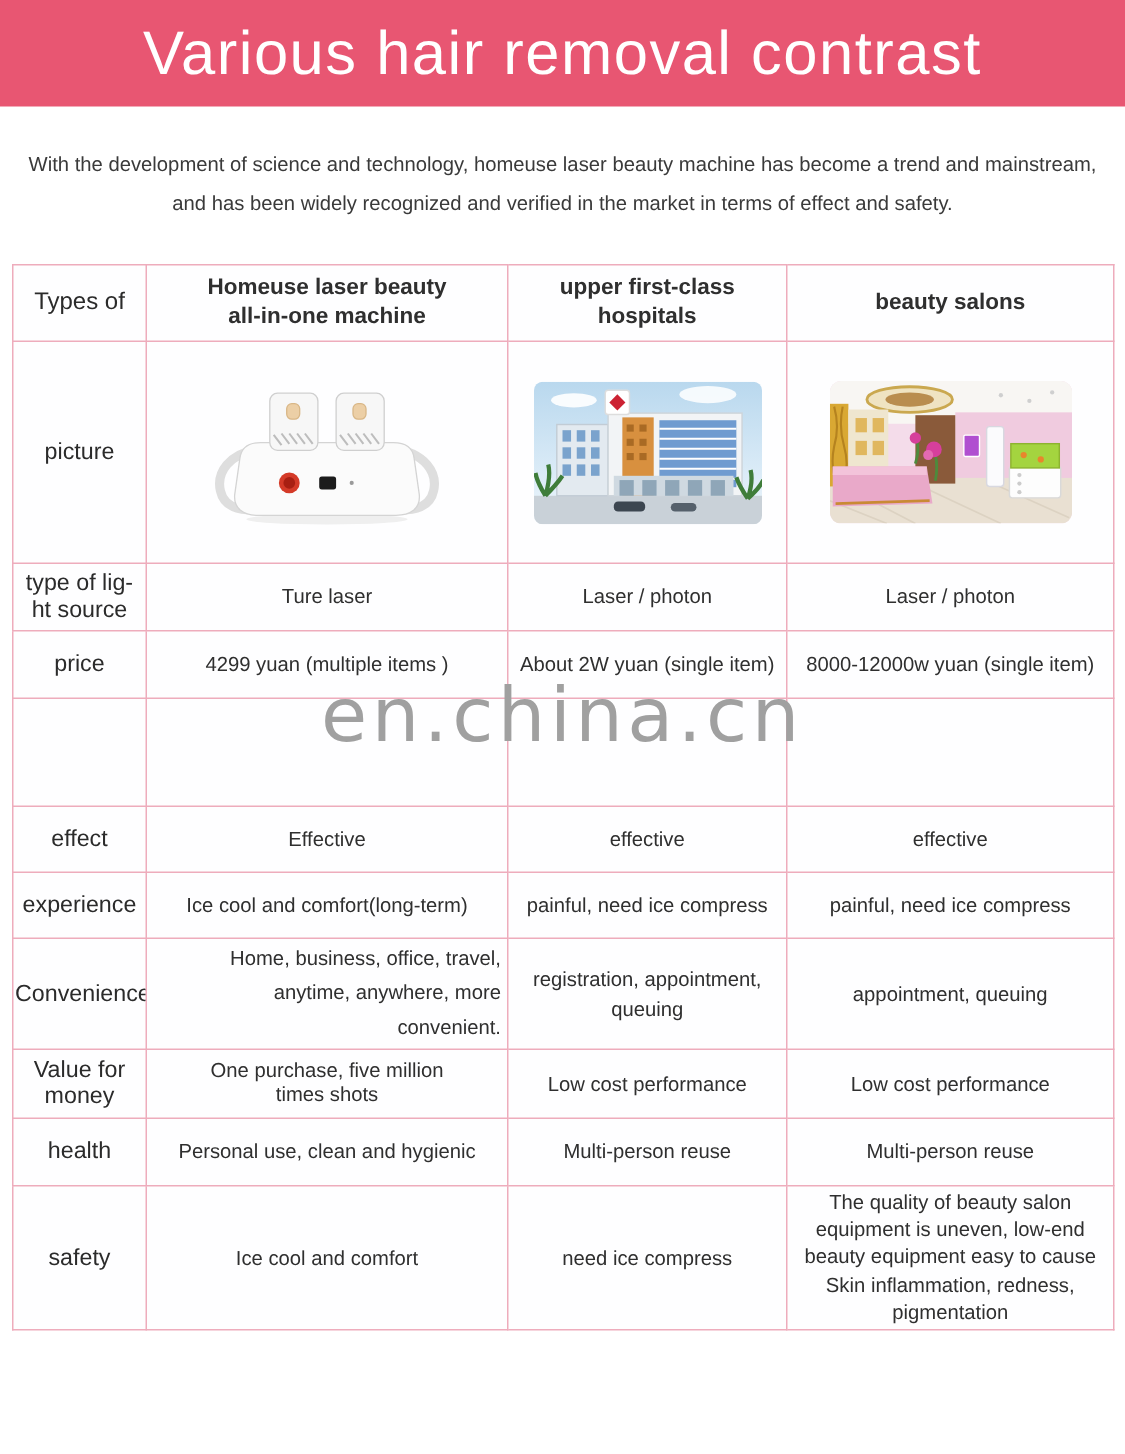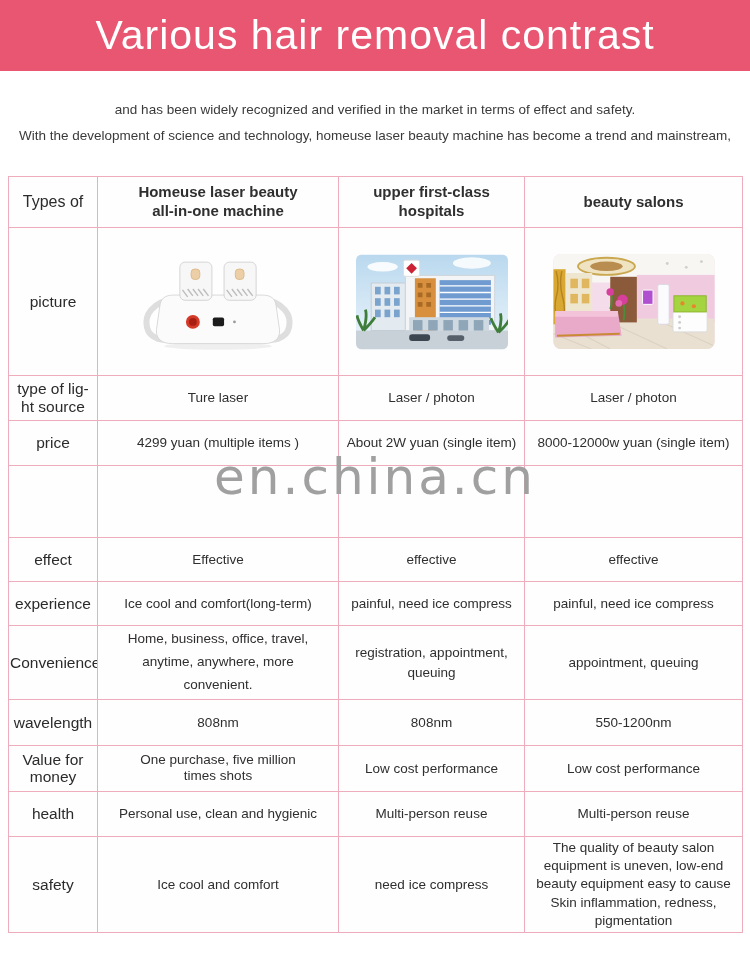--- a/index.html
+++ b/index.html
@@ -37,41 +37,41 @@
   tr.r-header td.bold{font-weight:bold;line-height:1.25;}
   tr.r-header td.lbl{font-weight:normal;font-size:16px;}
   tr.r-picture td{height:108px;padding:2px;text-align:center;}
   tr.r-src td{height:45px;}
   tr.r-price td{height:45px;}
   tr.r-wm td{height:72px;}
   tr.r-effect td{height:44px;}
   tr.r-exp td{height:44px;text-align:center;}
   tr.r-count td{height:42px;}
   tr.r-conv td{height:71px;}
-  tr.r-conv td.c1{line-height:1.7;}
+  tr.r-conv td.c1{line-height:1.7;text-align:right;}
   tr.r-wave td{height:46px;}
   tr.r-value td{height:46px;}
   tr.r-value td.c1{line-height:1.25;}
   tr.r-health td{height:45px;margin-top:40px;}
   tr.r-safety td{height:90px;}
   tr.r-safety td.c3{line-height:1.35;padding:2px 1px;}
   .imgbox{display:flex;align-items:center;justify-content:center;height:100%;}
 </style>
 </head>
 <body>
 
 <div class="page">
 
   <div class="banner">
     <h1>Various hair removal contrast</h1>
   </div>
 
   <div class="intro">
+    <div>With the development of science and technology, homeuse laser beauty machine has become a trend and mainstream,</div>
     <div>and has been widely recognized and verified in the market in terms of effect and safety.</div>
-    <div>With the development of science and technology, homeuse laser beauty machine has become a trend and mainstream,</div>
   </div>
 
   <div class="watermark">en.china.cn</div>
 
   <div class="tablewrap">
     <table>
       <colgroup>
           <col style="width:89px">
           <col style="width:241px">
           <col style="width:186px">
@@ -265,26 +265,20 @@
       <tr class="r-conv">
         <td class="lbl">Convenience</td>
         <td class="c1">Home, business, office, travel,
 anytime, anywhere, more
 convenient.</td>
         <td class="c2">registration, appointment,
 queuing</td>
         <td class="c3">appointment, queuing</td>
       </tr>
 
-      <tr class="r-wave">
-        <td class="lbl">wavelength</td>
-        <td class="c1">808nm</td>
-        <td class="c2">808nm</td>
-        <td class="c3">550-1200nm</td>
-      </tr>
 
       <tr class="r-value">
         <td class="lbl">Value for
 money</td>
         <td class="c1">One purchase, five million
 times shots</td>
         <td class="c2">Low cost performance</td>
         <td class="c3">Low cost performance</td>
       </tr>
 

